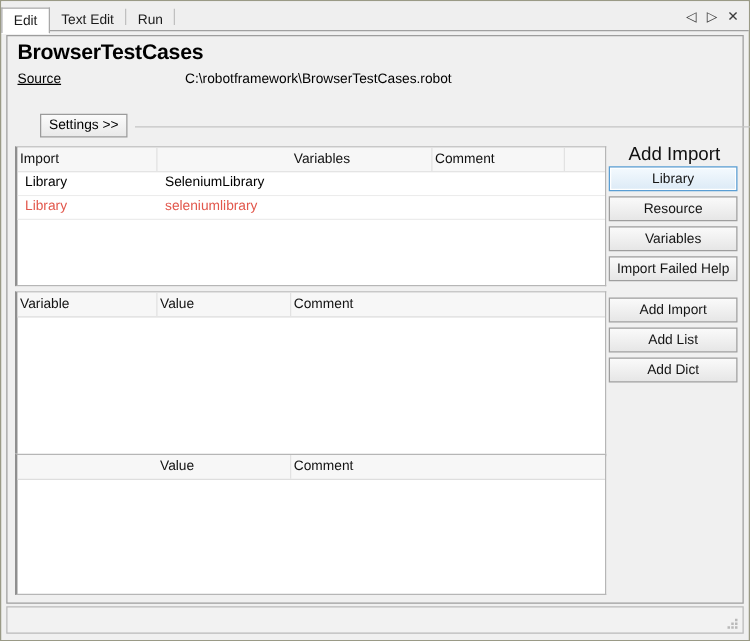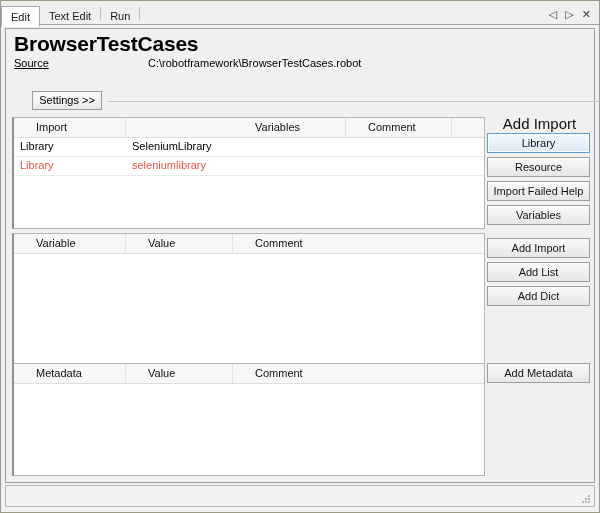--- a/index.html
+++ b/index.html
@@ -84,21 +84,21 @@
     width: 590px; height: 455px;
     background: #f0f0f0;
     border: 1px solid #9d9d9d;
     box-sizing: border-box;
   }
 
   
   .doc-title {
     position: absolute;
     left: 8px; top: 3px;
-    font-size: 21px;
+    font-size: 17px;
     font-weight: bold;
     letter-spacing: -0.2px;
     color: #000;
   }
   .source-row {
     position: absolute;
     left: 8px; top: 28px;
     width: 470px;
     height: 14px;
     font-size: 11px;
@@ -158,21 +158,21 @@
     background: #f7f7f7;
     border-bottom: 1px solid #dedede;
   }
   .hdr-cell {
     position: absolute;
     top: 0;
     height: 19px;
     line-height: 18px;
     font-size: 11px;
     color: #111;
-    padding-left: 22px;
+    padding-left: 2px;
     box-sizing: border-box;
     border-right: 1px solid #e2e2e2;
     cursor: default;
   }
   .hdr-cell.last { border-right: none; }
 
   .data-row {
     position: relative;
     height: 18px;
     border-bottom: 1px solid #ececec;
@@ -317,41 +317,37 @@
     <div class="grid grid-variable">
       <div class="hdr-row">
         <div class="hdr-cell" style="left:0;width:112px;">Variable</div>
         <div class="hdr-cell" style="left:112px;width:107px;">Value</div>
         <div class="hdr-cell last" style="left:219px;width:252px;">Comment</div>
       </div>
     </div>
 
     <div class="grid grid-metadata">
       <div class="hdr-row">
-        <div class="hdr-cell" style="left:0;width:112px;">Metadata</div>
         <div class="hdr-cell" style="left:112px;width:107px;">Value</div>
         <div class="hdr-cell last" style="left:219px;width:252px;">Comment</div>
       </div>
     </div>
 
     <div class="rail">
       <div class="rail-title">Add Import</div>
       <div class="rail-btn focused">Library</div>
       <div class="rail-btn">Resource</div>
+      <div class="rail-btn">Variables</div>
       <div class="rail-btn">Import Failed Help</div>
-      <div class="rail-btn">Variables</div>
       <div class="rail-gap"></div>
       <div class="rail-btn">Add Import</div>
       <div class="rail-btn">Add List</div>
       <div class="rail-btn">Add Dict</div>
     </div>
 
-    <div class="rail-metadata">
-      <div class="rail-btn">Add Metadata</div>
-    </div>
 
   </div>
 
   <div class="statusbar">
     <div class="grip">
       <i style="left:7px;top:7px;"></i>
       <i style="left:4px;top:7px;"></i>
       <i style="left:7px;top:4px;"></i>
       <i style="left:1px;top:7px;"></i>
       <i style="left:4px;top:4px;"></i>

